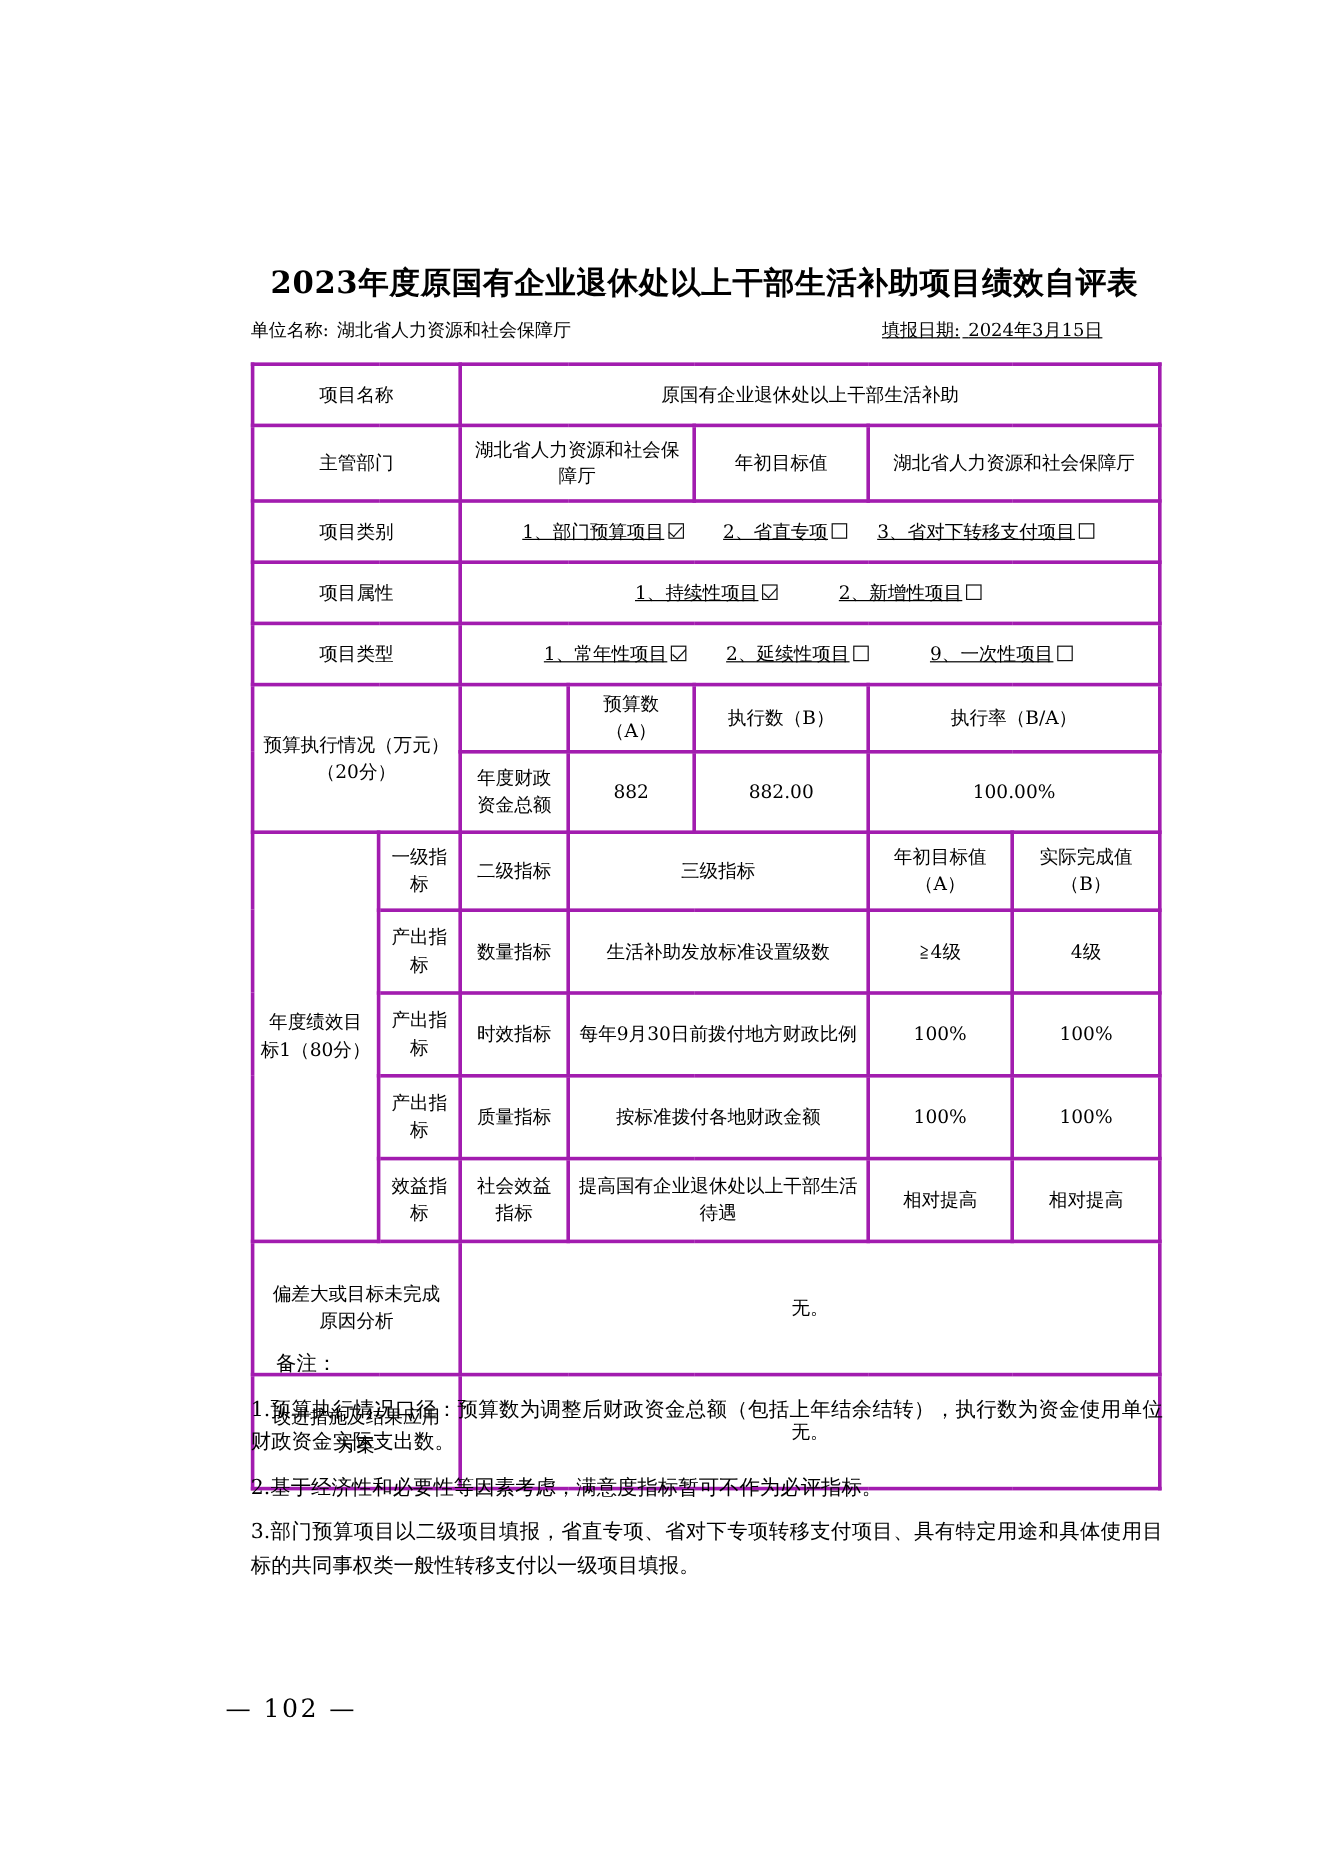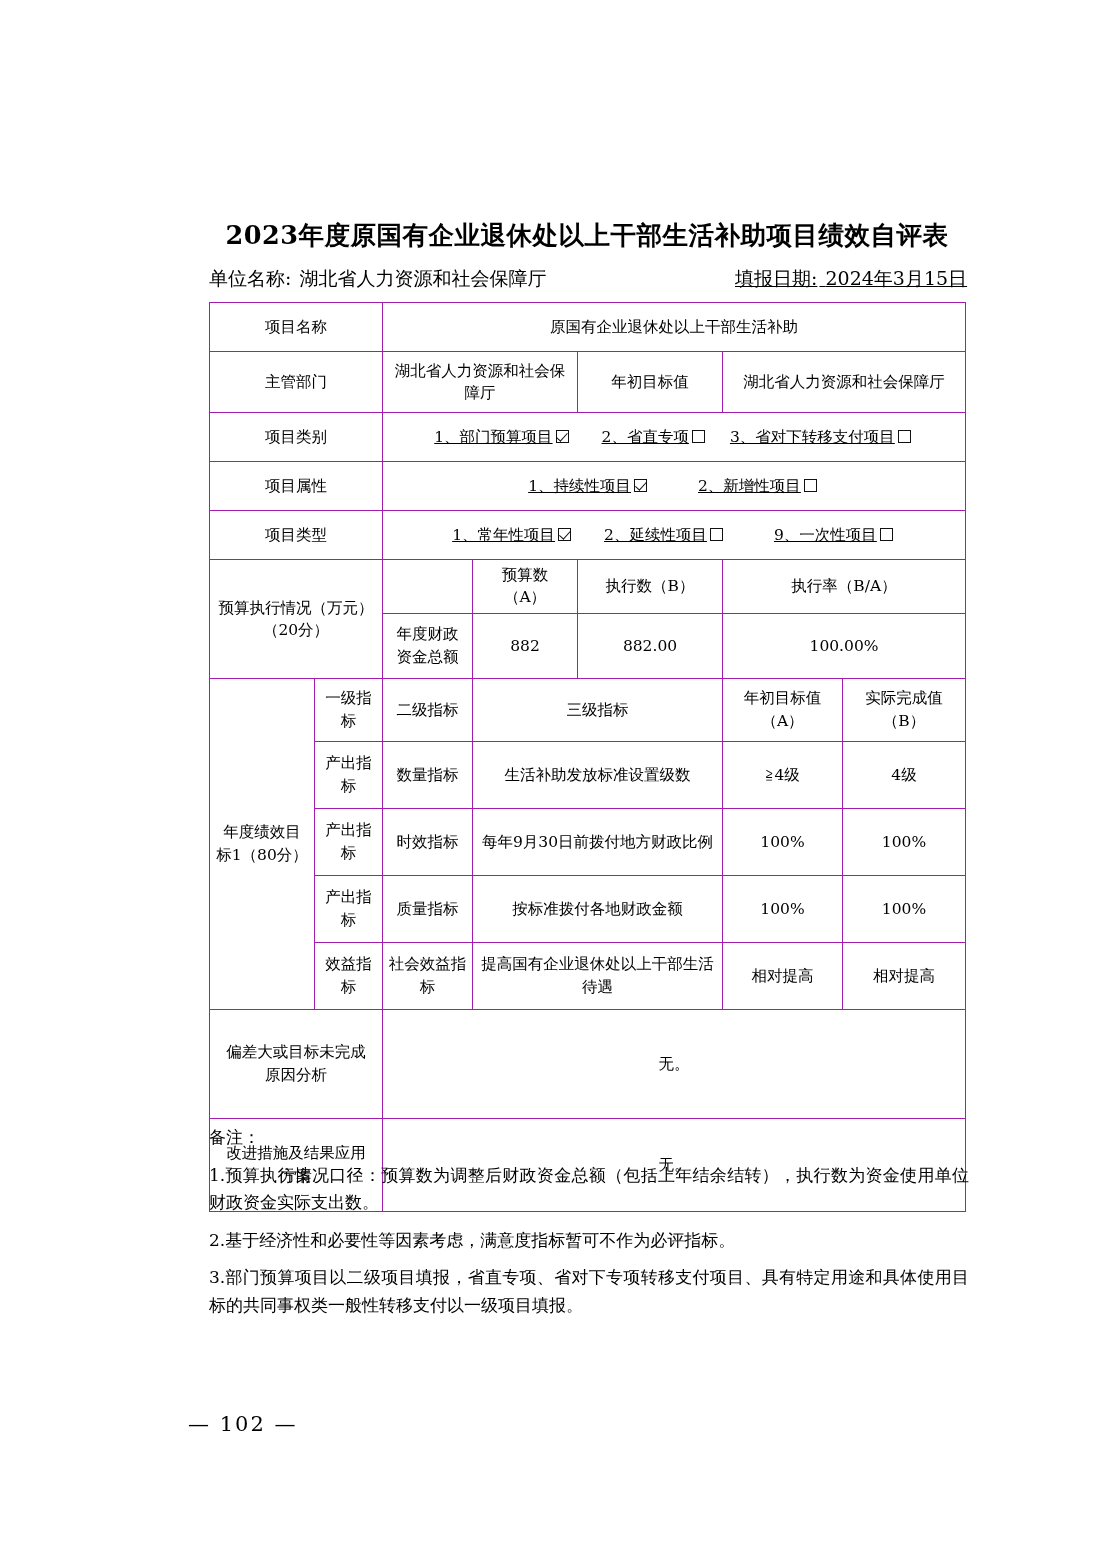--- a/index.html
+++ b/index.html
@@ -37,21 +37,21 @@
     white-space: nowrap;
   }
 
   
   .header-line {
     position: absolute;
     left: 173px;
     top: 266px;
     width: 756px;
     height: 24px;
-    font-size: 19px;
+    font-size: 15px;
   }
   .header-line .hl-left {
     position: absolute;
     left: 0;
     top: 0;
     white-space: nowrap;
   }
   .header-line .hl-right {
     position: absolute;
     left: 526px;
@@ -65,21 +65,21 @@
   .main-table {
     position: absolute;
     left: 173px;
     top: 302px;
     width: 756px;
     border-collapse: collapse;
     table-layout: fixed;
     font-size: 15.5px;
   }
   .main-table td {
-    border: 1px solid #a21caf;
+    border: 3px solid #a21caf;
     padding: 4px 5px;
     vertical-align: middle;
     text-align: center;
     line-height: 1.45;
     word-break: break-word;
   }
   .cell-label { font-size: 15.5px; }
   .cell-left {
     text-align: left;
     padding-left: 10px;
@@ -128,20 +128,21 @@
   .remarks {
     position: absolute;
     left: 173px;
     top: 1124px;
     width: 760px;
     font-size: 17px;
     line-height: 1.62;
   }
   .remarks .rm-title {
     margin-bottom: 10px;
+    padding-left: 21px;
   }
   .remarks p {
     margin: 0 0 10px 0;
     text-align: justify;
     text-justify: inter-ideograph;
   }
 
   
   .page-num {
     position: absolute;

